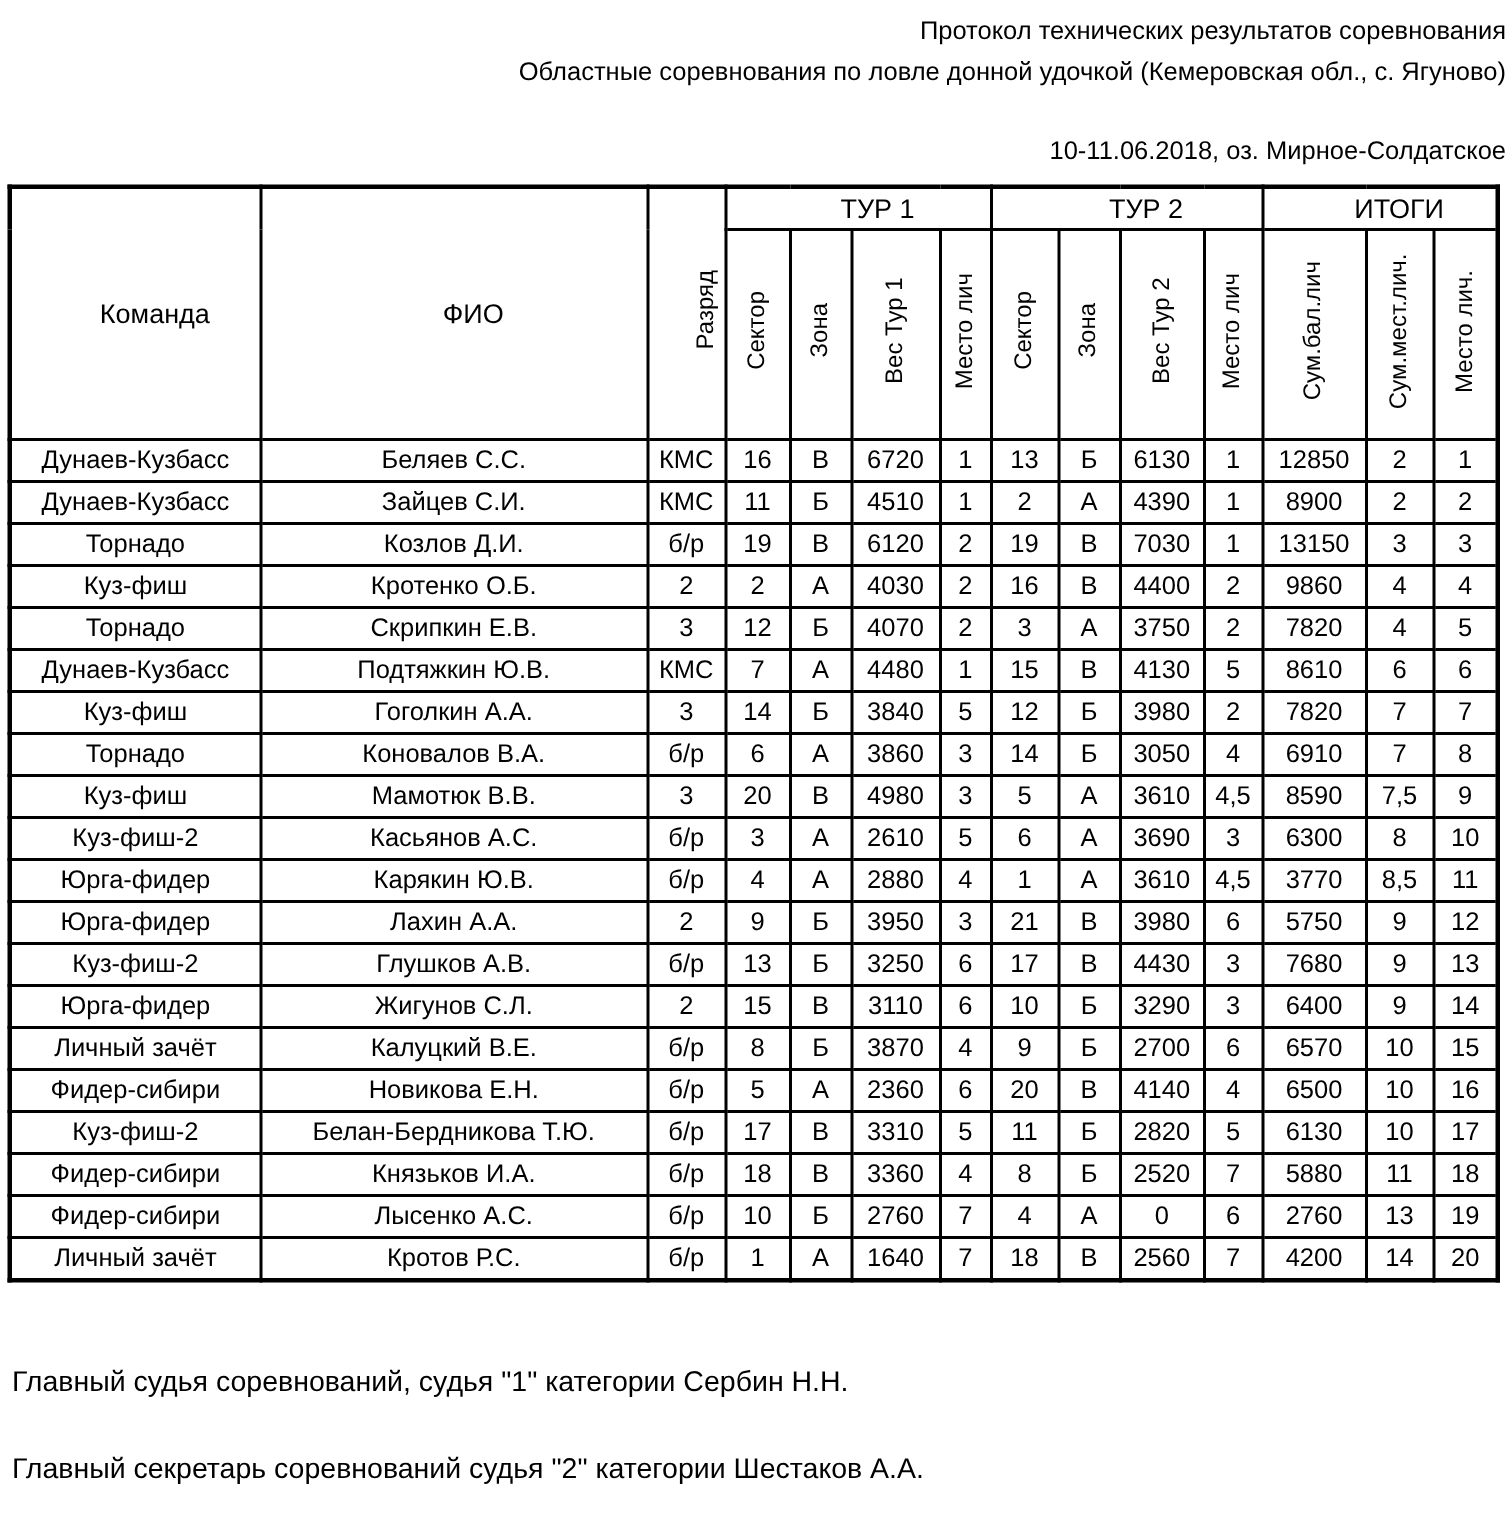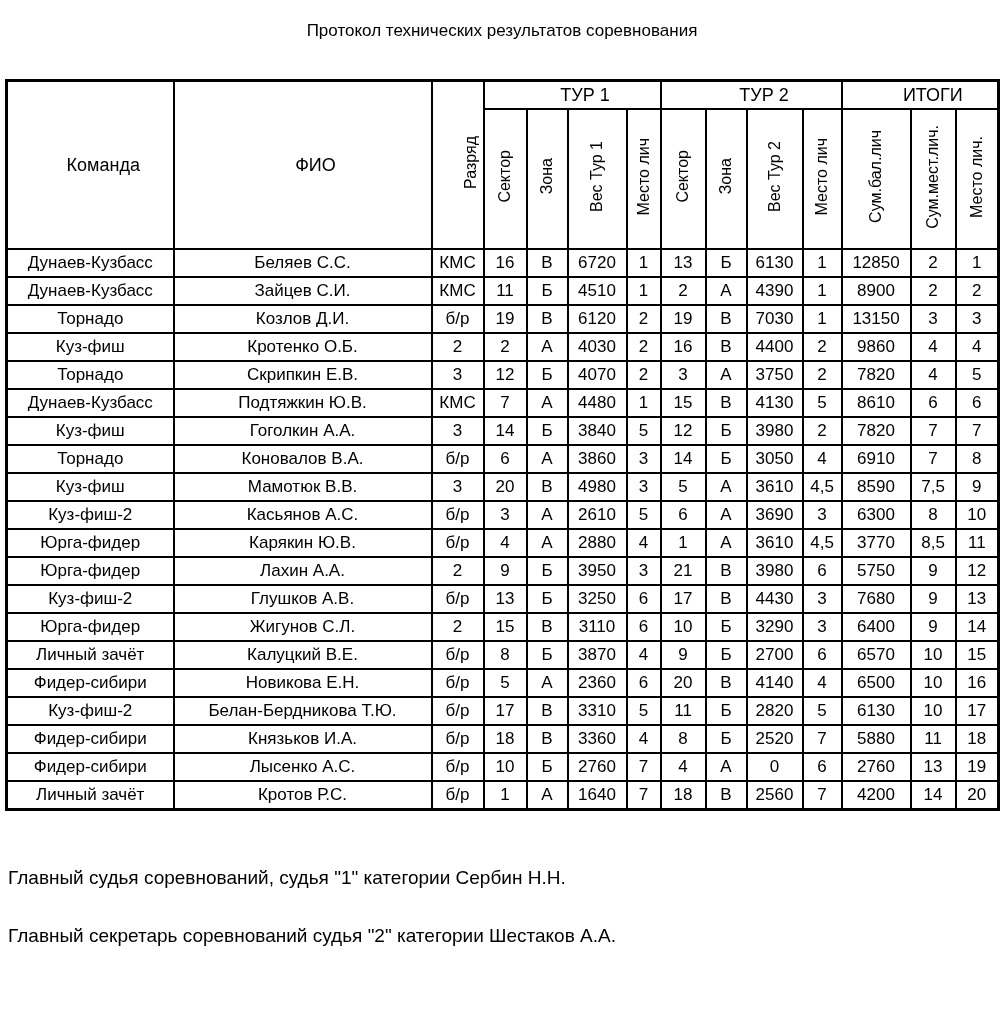--- a/index.html
+++ b/index.html
@@ -8,22 +8,22 @@
     background: #ffffff;
   }
   body {
     width: 1004px;
     height: 1024px;
     font-family: "Liberation Sans", "DejaVu Sans", sans-serif;
     color: #000000;
     overflow: hidden;
   }
   .title-block {
-    text-align: center;
-    padding-top: 17px;
+    text-align: right;
+    padding-top: 7px;
   }
   .title-line {
     font-size: 17px;
     line-height: 27px;
   }
   .title-gap {
     height: 26px;
   }
   table.protocol {
     border-collapse: collapse;
@@ -69,21 +69,23 @@
   }
   .footer-line + .footer-line {
     margin-top: 36px;
   }
 </style>
 </head>
 <body>
 
 <div class="title-block">
   <div class="title-line">Протокол технических результатов соревнования</div>
+  <div class="title-line">Областные соревнования по ловле донной удочкой (Кемеровская обл., с. Ягуново)</div>
   <div class="title-gap"></div>
+  <div class="title-line">10-11.06.2018, оз. Мирное-Солдатское</div>
 </div>
 
 <table class="protocol">
   <colgroup>
     <col style="width:167px">
       <col style="width:258px">
       <col style="width:52px">
     <col style="width:43px">
       <col style="width:41px">
       <col style="width:59px">

